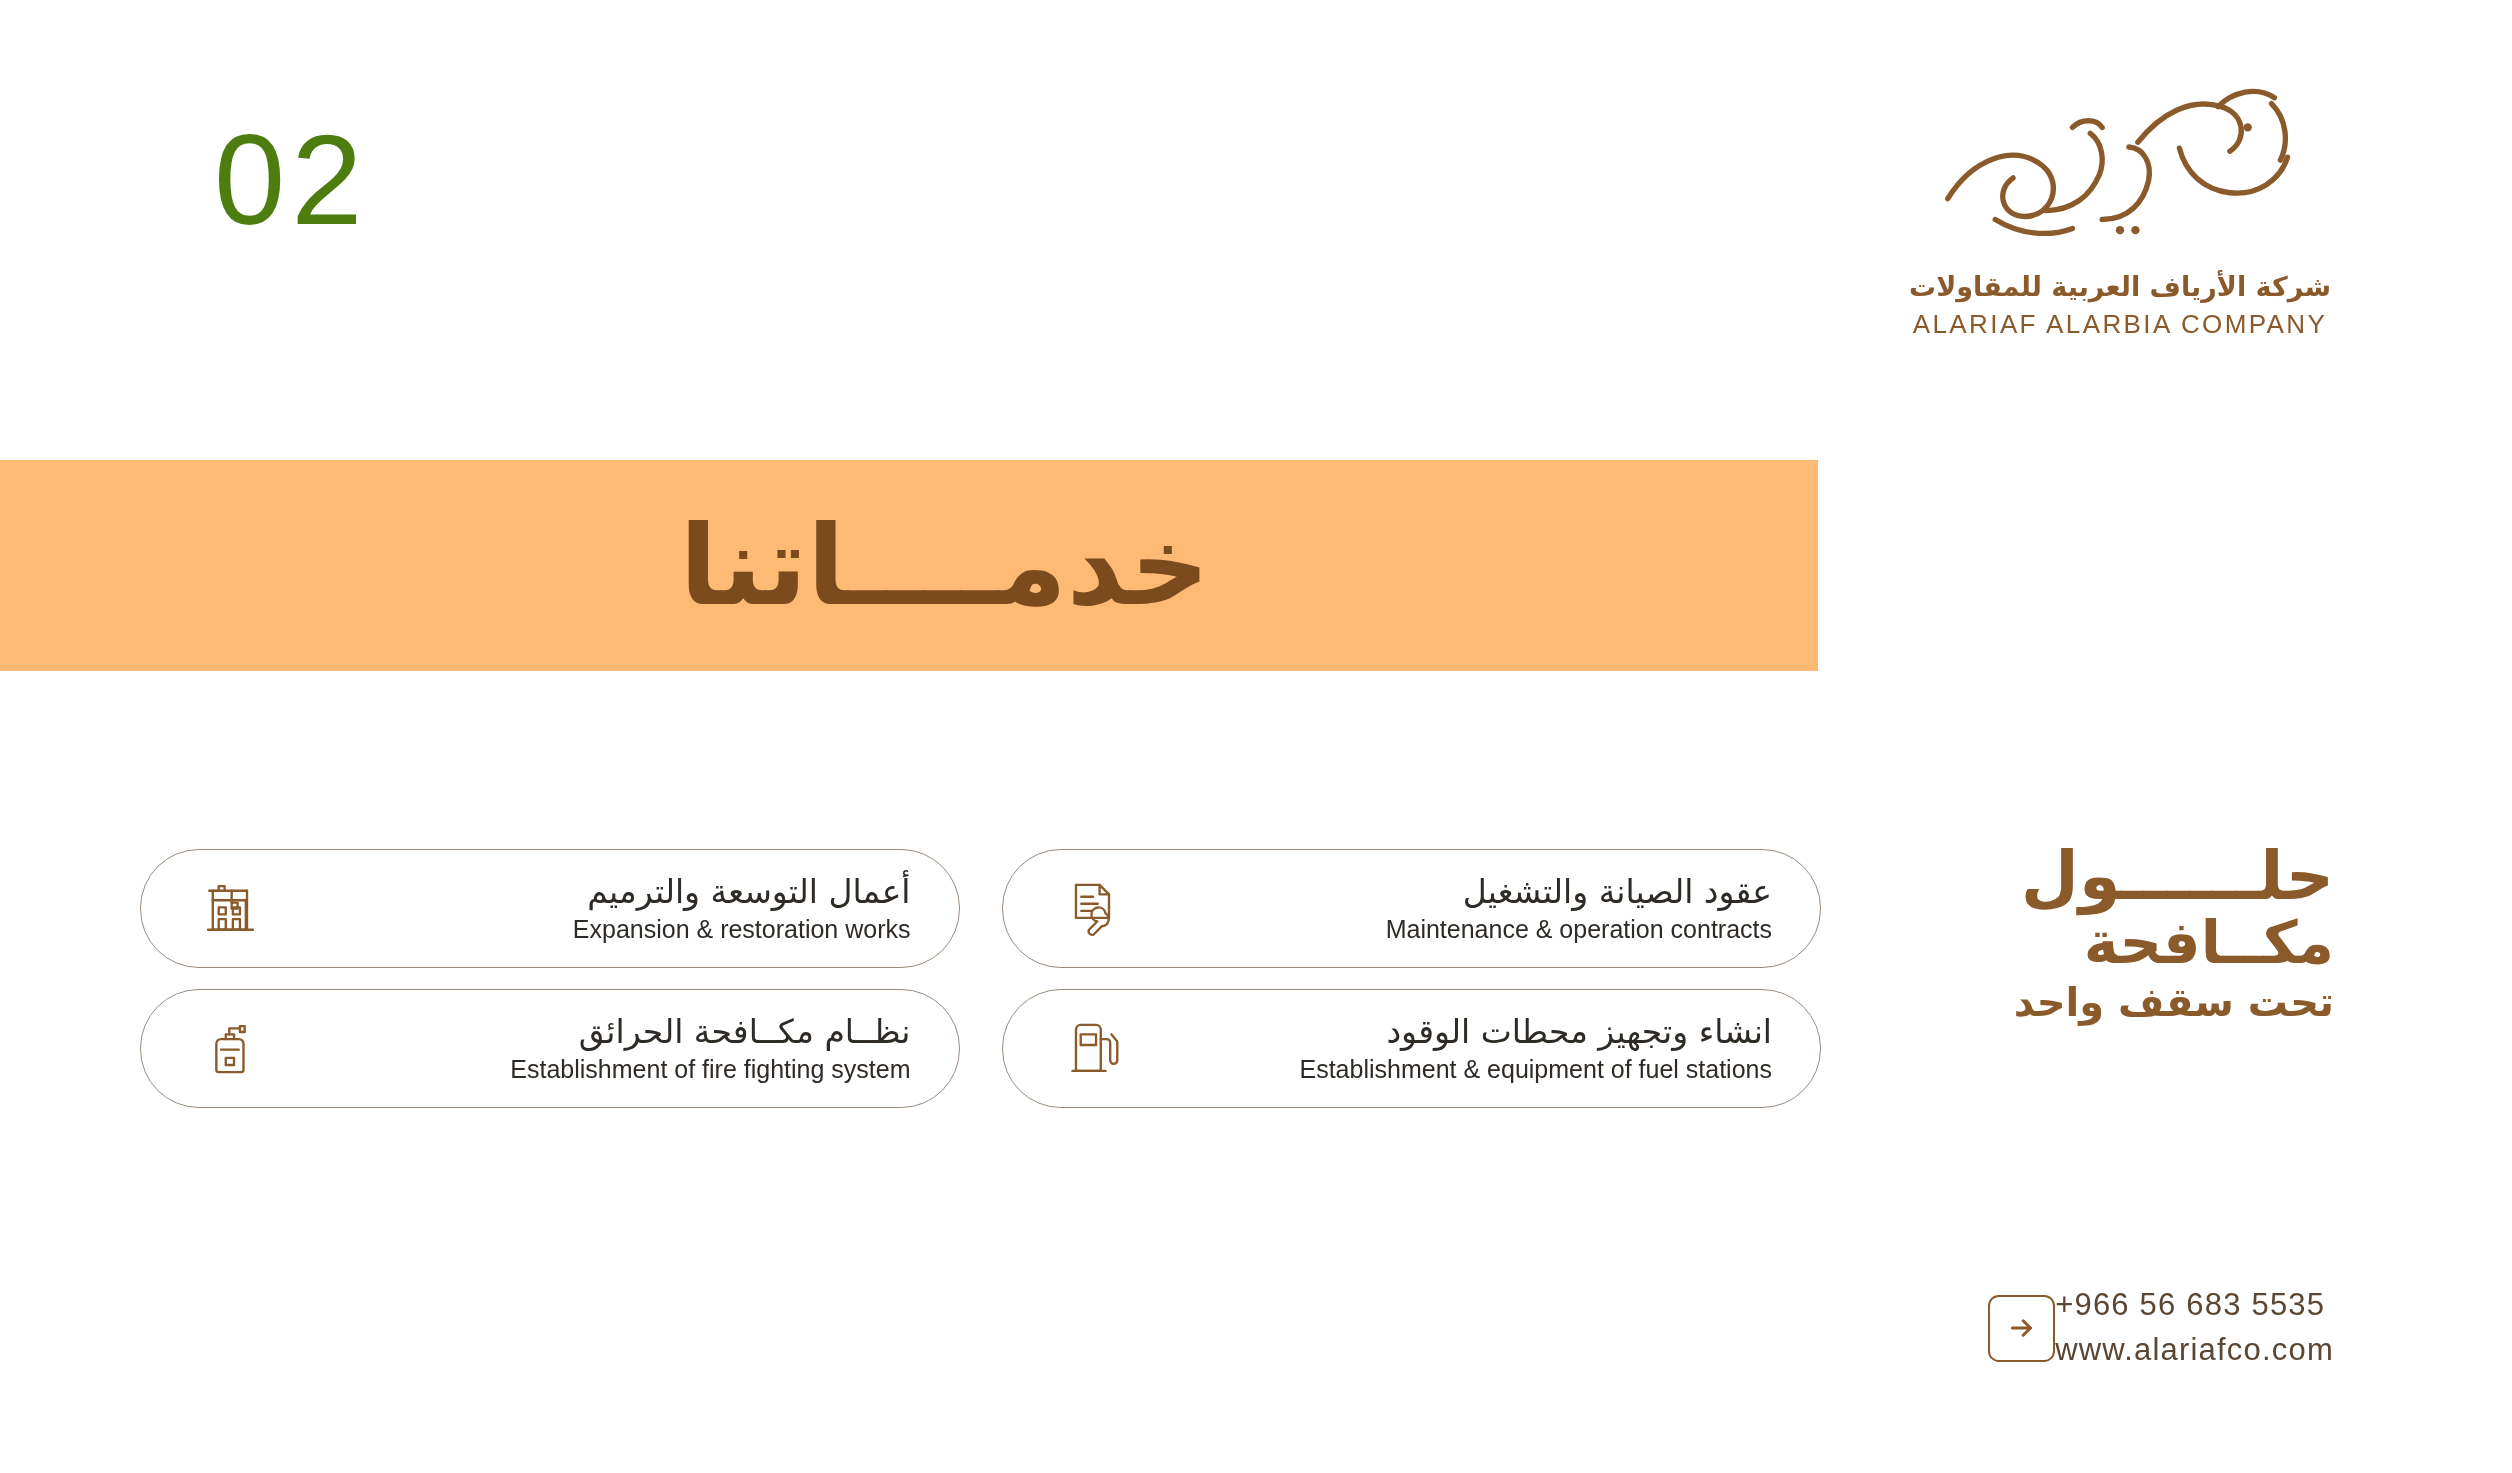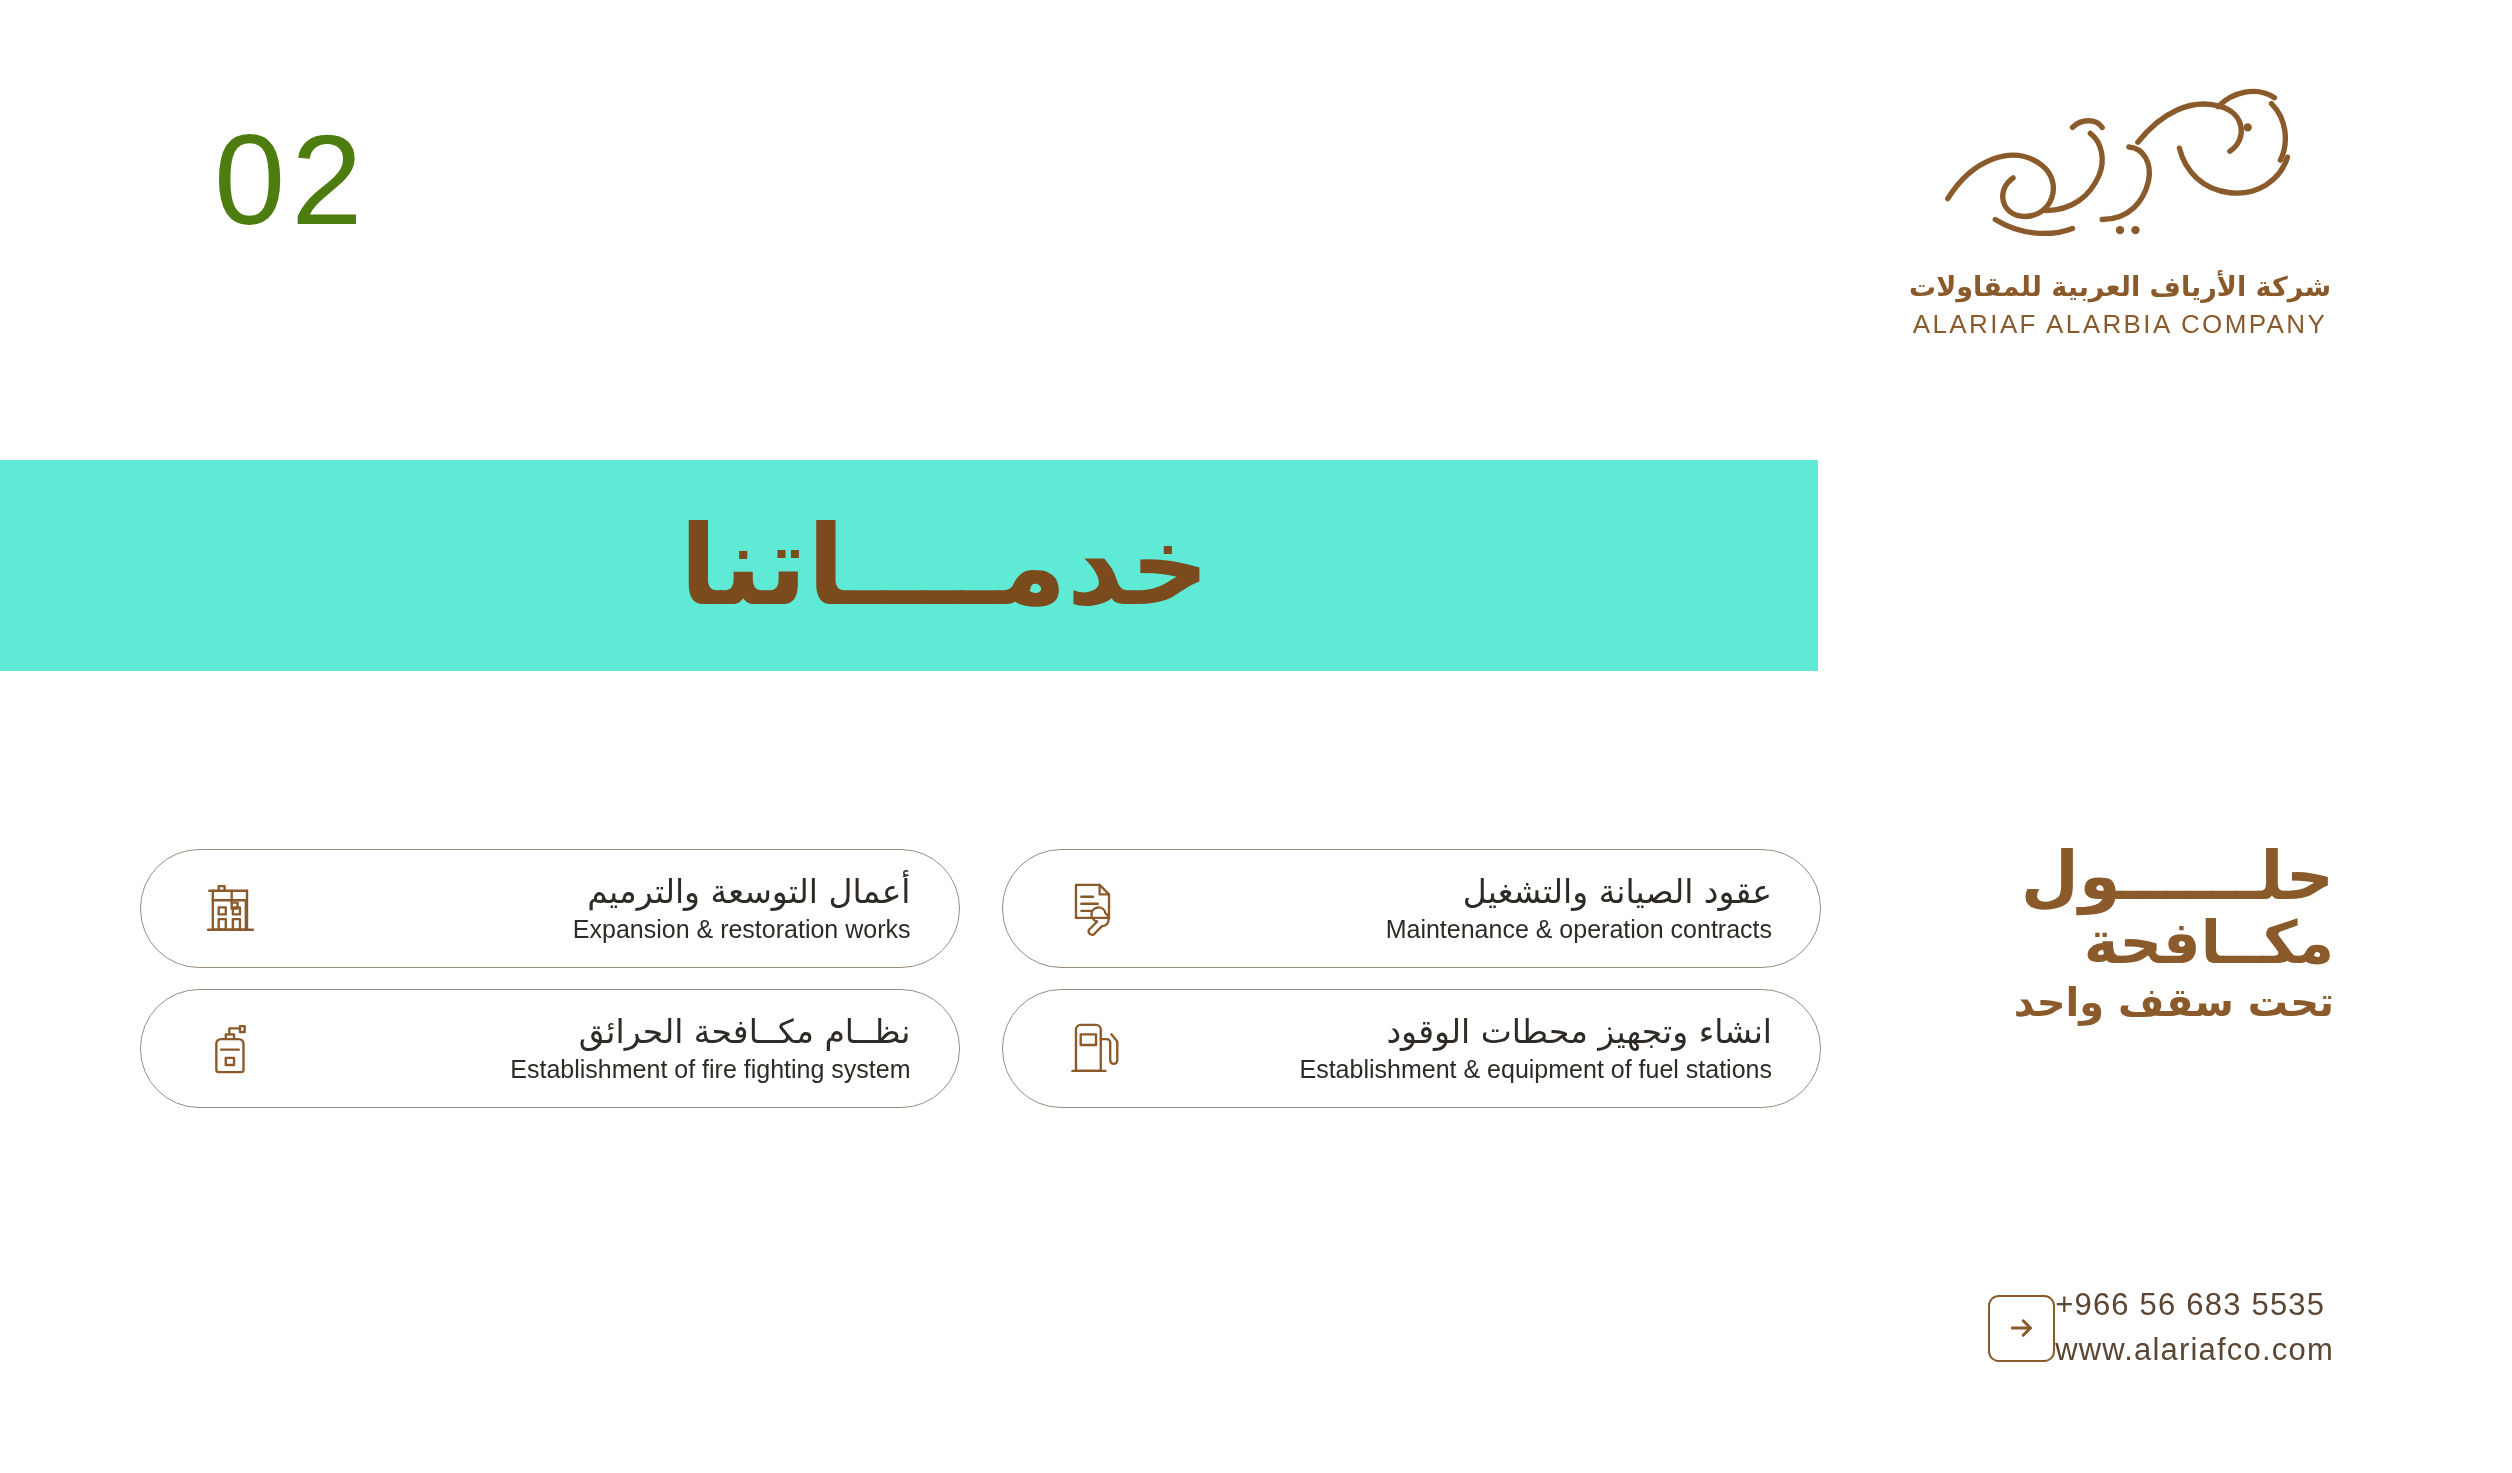--- a/index.html
+++ b/index.html
@@ -67,21 +67,21 @@
     direction: ltr;
   }
 
   
   .title-band {
     position: absolute;
     left: 0;
     top: 460px;
     width: 1818px;
     height: 211px;
-    background: #5eead4;
+    background: #fdba74;
     display: flex;
     align-items: center;
     justify-content: center;
   }
   .title-band .title-text {
     font-size: 110px;
     font-weight: 700;
     color: #7b4a1d;
     letter-spacing: -2.4px;
     padding-left: 71px;

